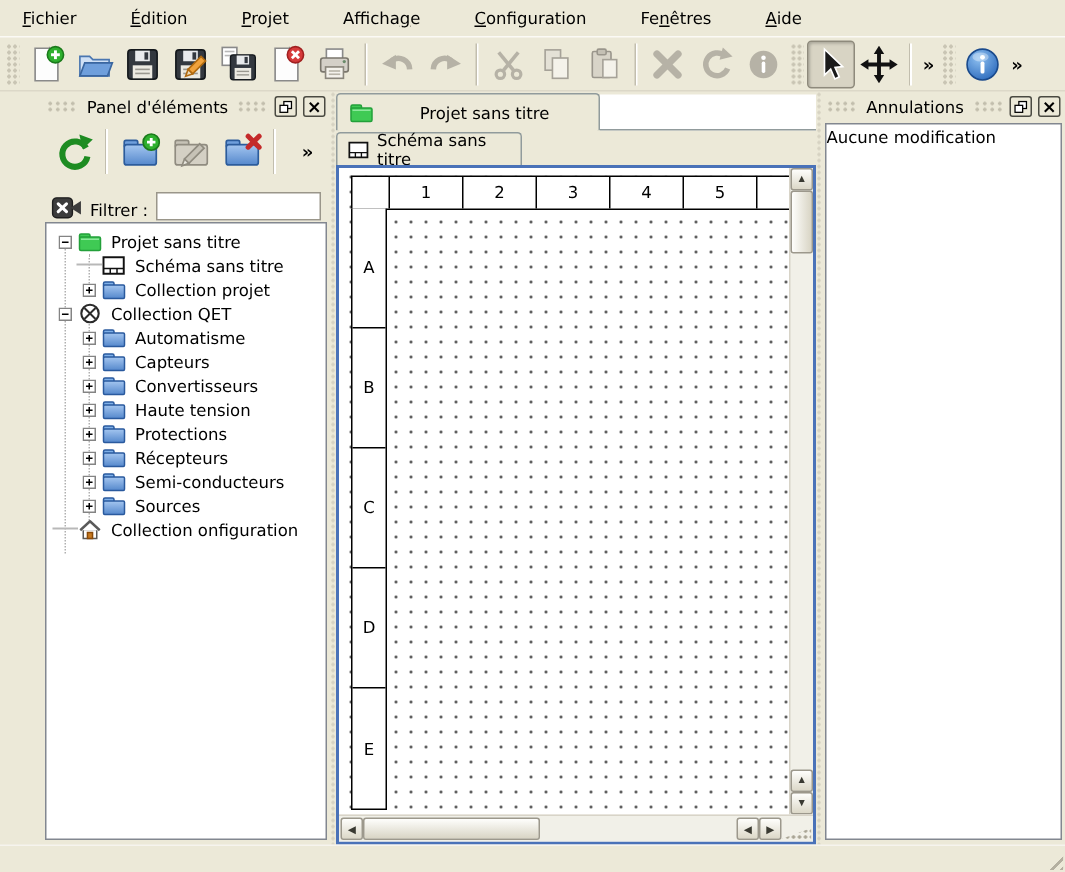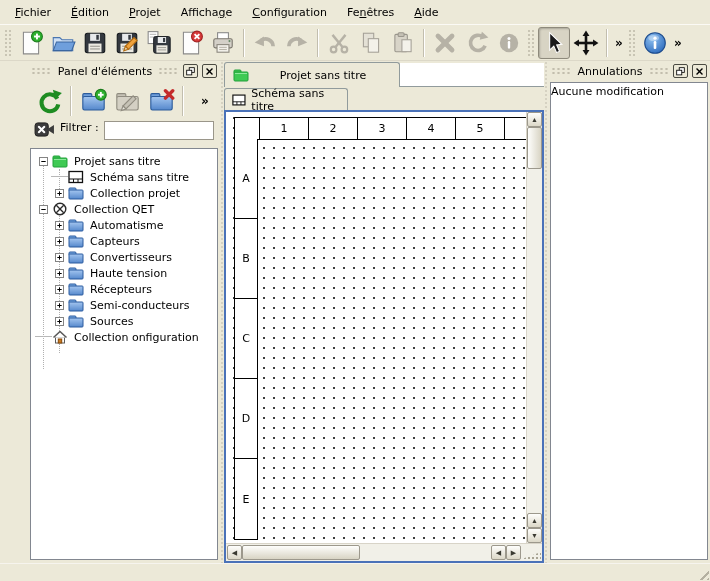--- a/index.html
+++ b/index.html
@@ -5,21 +5,21 @@
   * { box-sizing: border-box; margin: 0; padding: 0; }
   html,body { width:710px; height:581px; overflow:hidden; }
   body {
     font-family: "DejaVu Sans", "Liberation Sans", sans-serif;
     font-size: 11px; color:#000;
     background:#ece9d8;
   }
   .app { width:710px; height:581px; display:flex; flex-direction:column; background:#ece9d8; }
 
   
-  .menubar { height:24px; display:flex; align-items:center; padding-left:6px; gap:2px; }
+  .menubar { height:24px; display:flex; align-items:center; padding-left:6px; gap:18px; }
   .menu-item { padding:3px 9px; cursor:default; }
   .menu-item u { text-decoration:underline; }
 
   
   .toolbar { height:37px; display:flex; align-items:center; padding:2px 2px;
              border-top:1px solid #fbfaf5; border-bottom:1px solid #dcd8c8; }
   .thandle { width:9px; height:28px; margin:0 2px;
              background-image:radial-gradient(circle,#c9c5b4 1.1px, rgba(0,0,0,0) 1.3px);
              background-size:4px 4px; }
   .tsep { width:2px; height:28px; margin:0 4px;
@@ -47,21 +47,21 @@
   .dock-label { padding:0 2px; white-space:nowrap; }
   .dock-btn { width:15px; height:14px; background:#ece9d8; border:1px solid #4a4a42;
               border-radius:2px; display:flex; align-items:center; justify-content:center; padding:0; }
 
   .panel-tools { height:40px; display:flex; align-items:center; padding:0 4px; }
   .panel-tools .tsep { height:30px; }
   .panel-tools .tovf { margin-left:auto; margin-right:4px; }
   .pbtn { width:34px; height:34px; background:transparent; border:none;
           display:flex; align-items:center; justify-content:center; }
 
-  .filter-row { height:26px; display:flex; align-items:flex-start; gap:5px; padding:0 6px; }
+  .filter-row { height:26px; display:flex; align-items:flex-end; gap:5px; padding:0 6px; }
   .filter-row label { white-space:nowrap; }
   .filter-row input { flex:1; height:19px; border:1px solid #9a968a; background:#fff;
                       font:inherit; padding:1px 3px; min-width:0; }
 
   .tree { flex:1; background:#fff; border:1px solid #828790; margin:1px 2px 3px 2px;
           position:relative; overflow:hidden; padding-top:4px; }
   .trow { height:16px; display:flex; align-items:center; white-space:nowrap; position:relative; }
   .tind { display:inline-block; width:16px; height:16px; flex:none; }
   .texp { width:17px; height:16px; flex:none; display:flex; align-items:center; justify-content:center; }
   .tconn { width:17px; height:16px; flex:none;
@@ -580,20 +580,34 @@
     <svg width="9" height="9" viewBox="0 0 9 9">
                 <rect x="0.5" y="0.5" width="8" height="8" fill="#fff" stroke="#848484"></rect>
     <line x1="2.3" y1="4.5" x2="6.7" y2="4.5" stroke="#000"></line>
                 <line x1="4.5" y1="2.3" x2="4.5" y2="6.7" stroke="#000"></line>
               </svg>
             </span>
             <svg class="ticon" width="16" height="16" viewBox="0 0 16 16">
               <use href="#t-folder-blue"></use>
             </svg>
             <span class="tlabel">Haute tension</span>
+          </div>
+          <div class="trow">
+            <span class="tind" style="width:20px"></span>
+            <span class="texp">
+    <svg width="9" height="9" viewBox="0 0 9 9">
+                <rect x="0.5" y="0.5" width="8" height="8" fill="#fff" stroke="#848484"></rect>
+    <line x1="2.3" y1="4.5" x2="6.7" y2="4.5" stroke="#000"></line>
+                <line x1="4.5" y1="2.3" x2="4.5" y2="6.7" stroke="#000"></line>
+              </svg>
+            </span>
+            <svg class="ticon" width="16" height="16" viewBox="0 0 16 16">
+              <use href="#t-folder-blue"></use>
+            </svg>
+            <span class="tlabel">Protections</span>
           </div>
           <div class="trow">
             <span class="tind" style="width:20px"></span>
             <span class="texp">
     <svg width="9" height="9" viewBox="0 0 9 9">
                 <rect x="0.5" y="0.5" width="8" height="8" fill="#fff" stroke="#848484"></rect>
     <line x1="2.3" y1="4.5" x2="6.7" y2="4.5" stroke="#000"></line>
                 <line x1="4.5" y1="2.3" x2="4.5" y2="6.7" stroke="#000"></line>
               </svg>
             </span>

